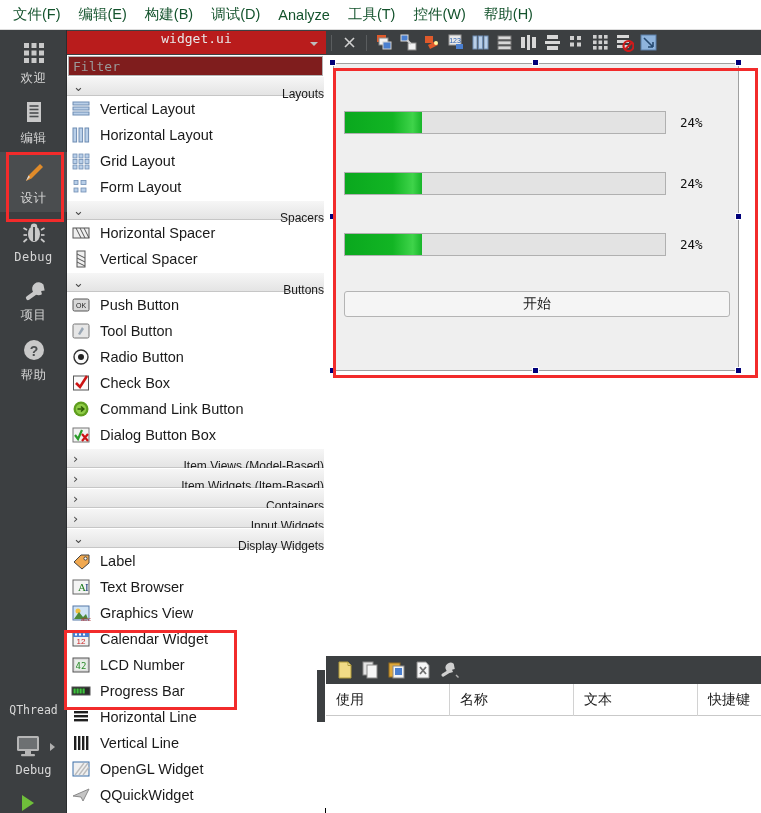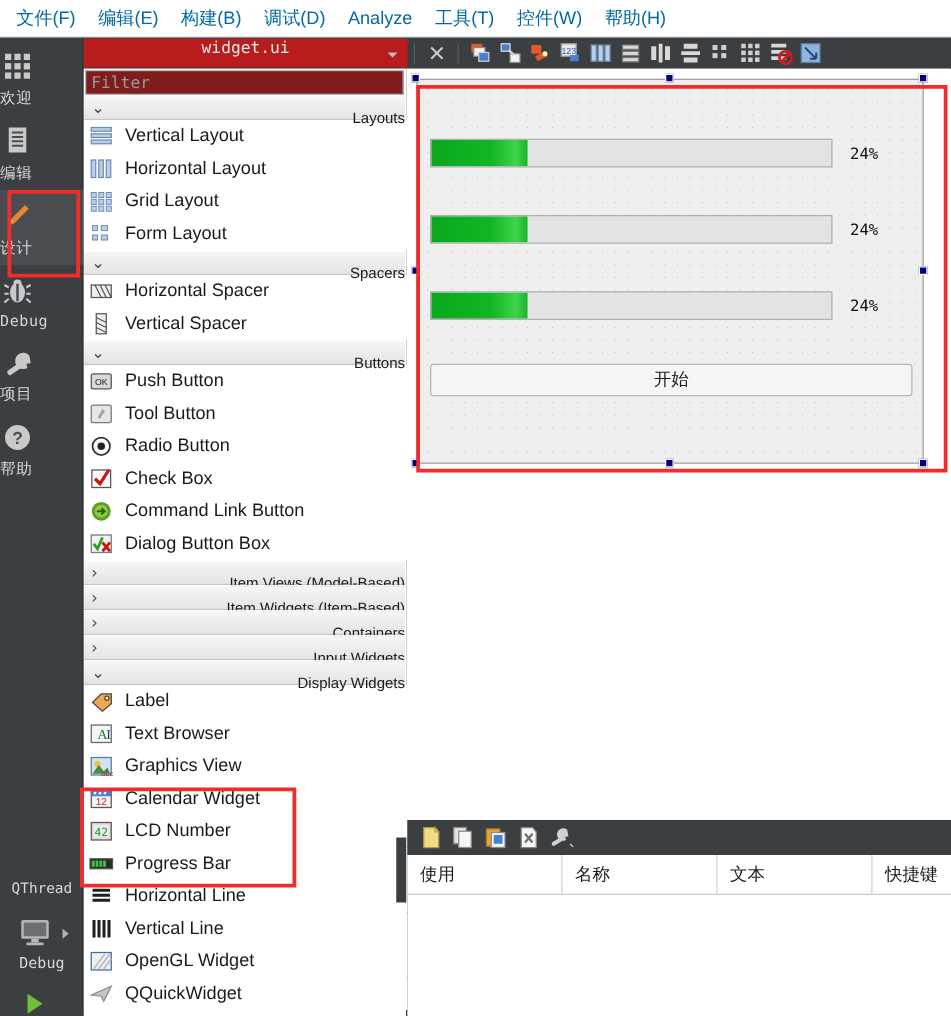--- a/index.html
+++ b/index.html
@@ -13,35 +13,35 @@
 
   
   .menubar {
     position: absolute; left: 0; top: 0; width: 761px; height: 30px;
     background: #ffffff;
     display: flex; align-items: center;
     padding-left: 4px;
     border-bottom: 1px solid #dcdcdc;
   }
   .menu-item {
-    font-size: 14.5px; color: #0369a1;
+    font-size: 14.5px; color: #14532d;
     padding: 3px 9px; white-space: nowrap;
     cursor: default;
   }
 
   
   .modebar {
     position: absolute; left: 0; top: 30px; width: 67px; height: 783px;
     background: #3c3f41;
     border-right: 1px solid #2b2d2f;
   }
   .mode-btn {
     position: relative;
     width: 67px; padding: 7px 0 5px 0;
-    display: flex; flex-direction: column; 
+    display: flex; flex-direction: column; align-items: center;
     color: #c8c8c8; cursor: default;
   }
   .mode-btn.active { background: #4a4d4f; }
   .mode-label {
     font-size: 12.5px; margin-top: 3px; color: #d6d6d6;
     letter-spacing: 0.5px;
   }
   .mode-label.mono { font-family: "DejaVu Sans Mono", monospace; font-size: 12px; }
   .mode-ico { width: 28px; height: 28px; display:block; }
 

